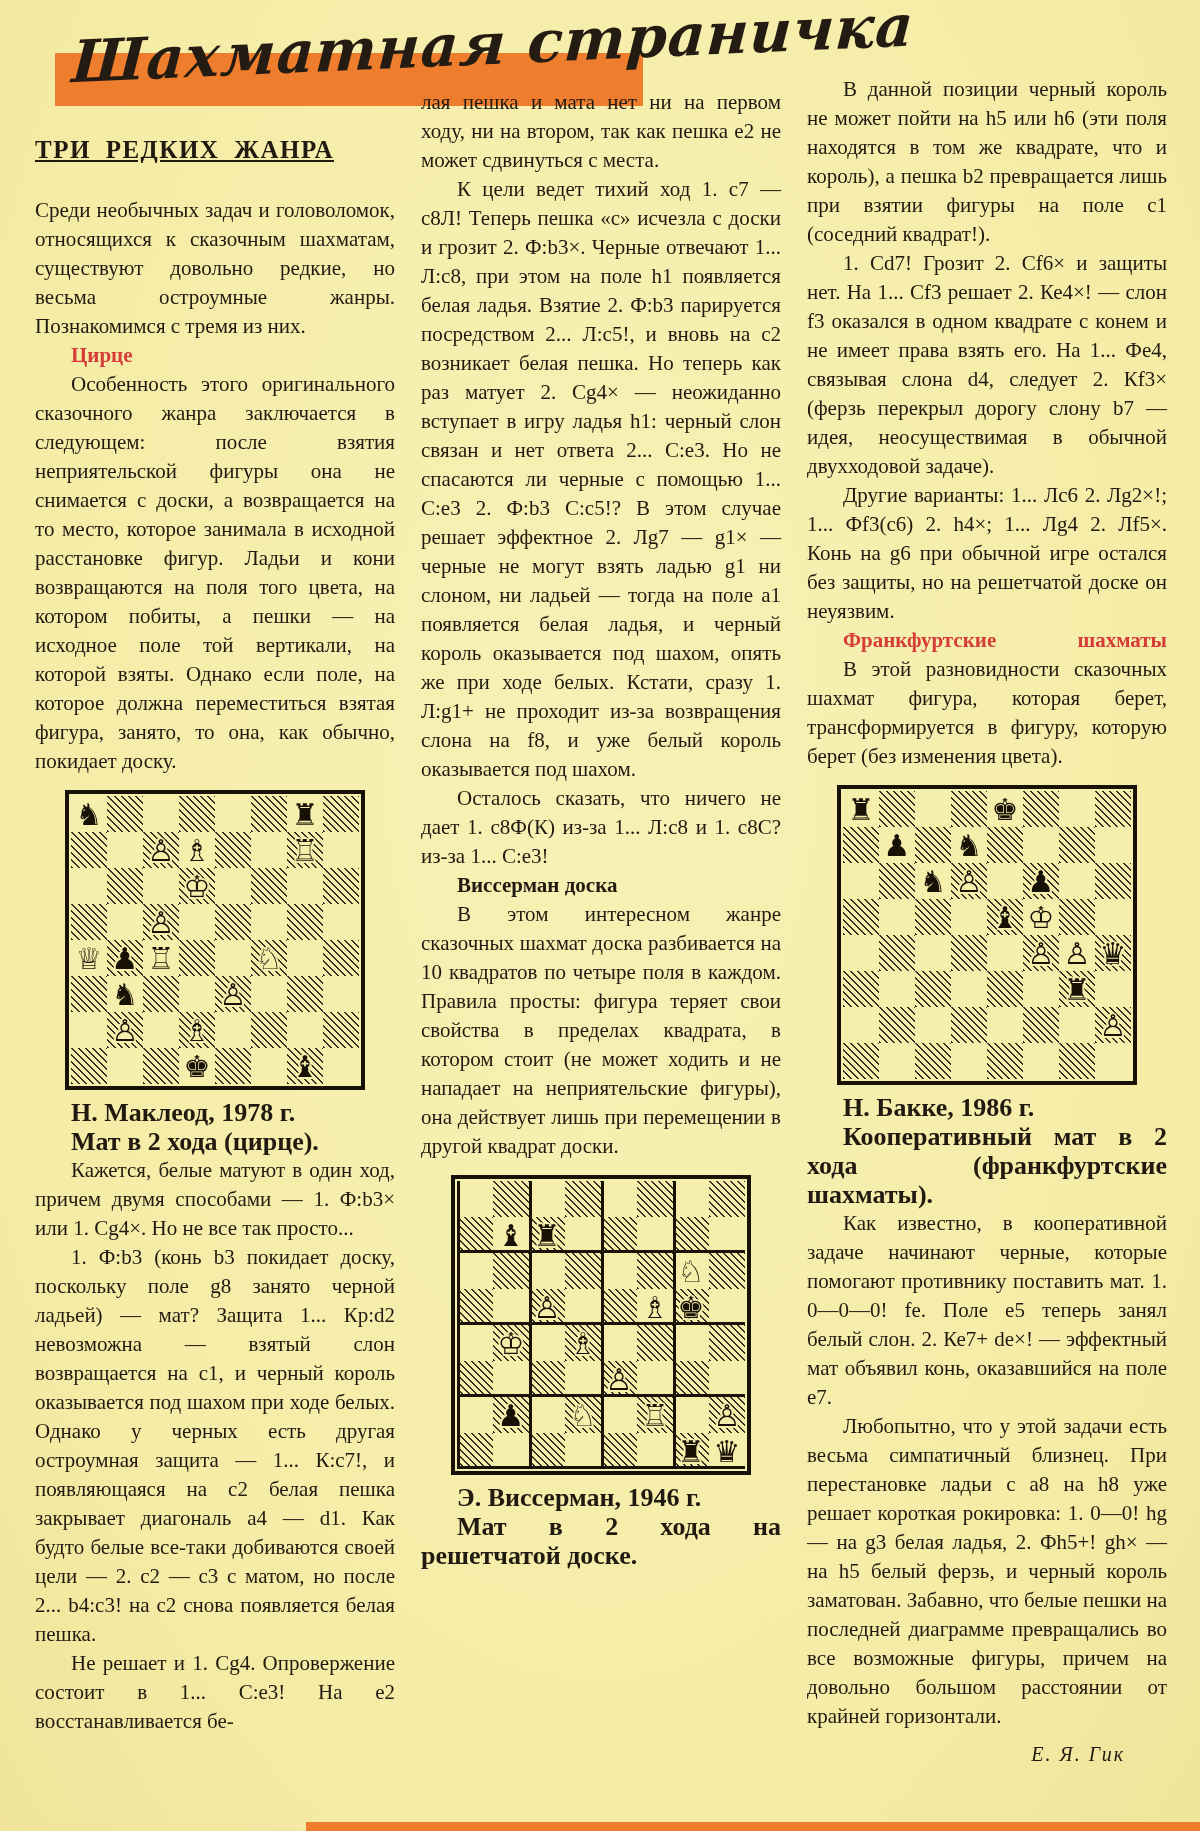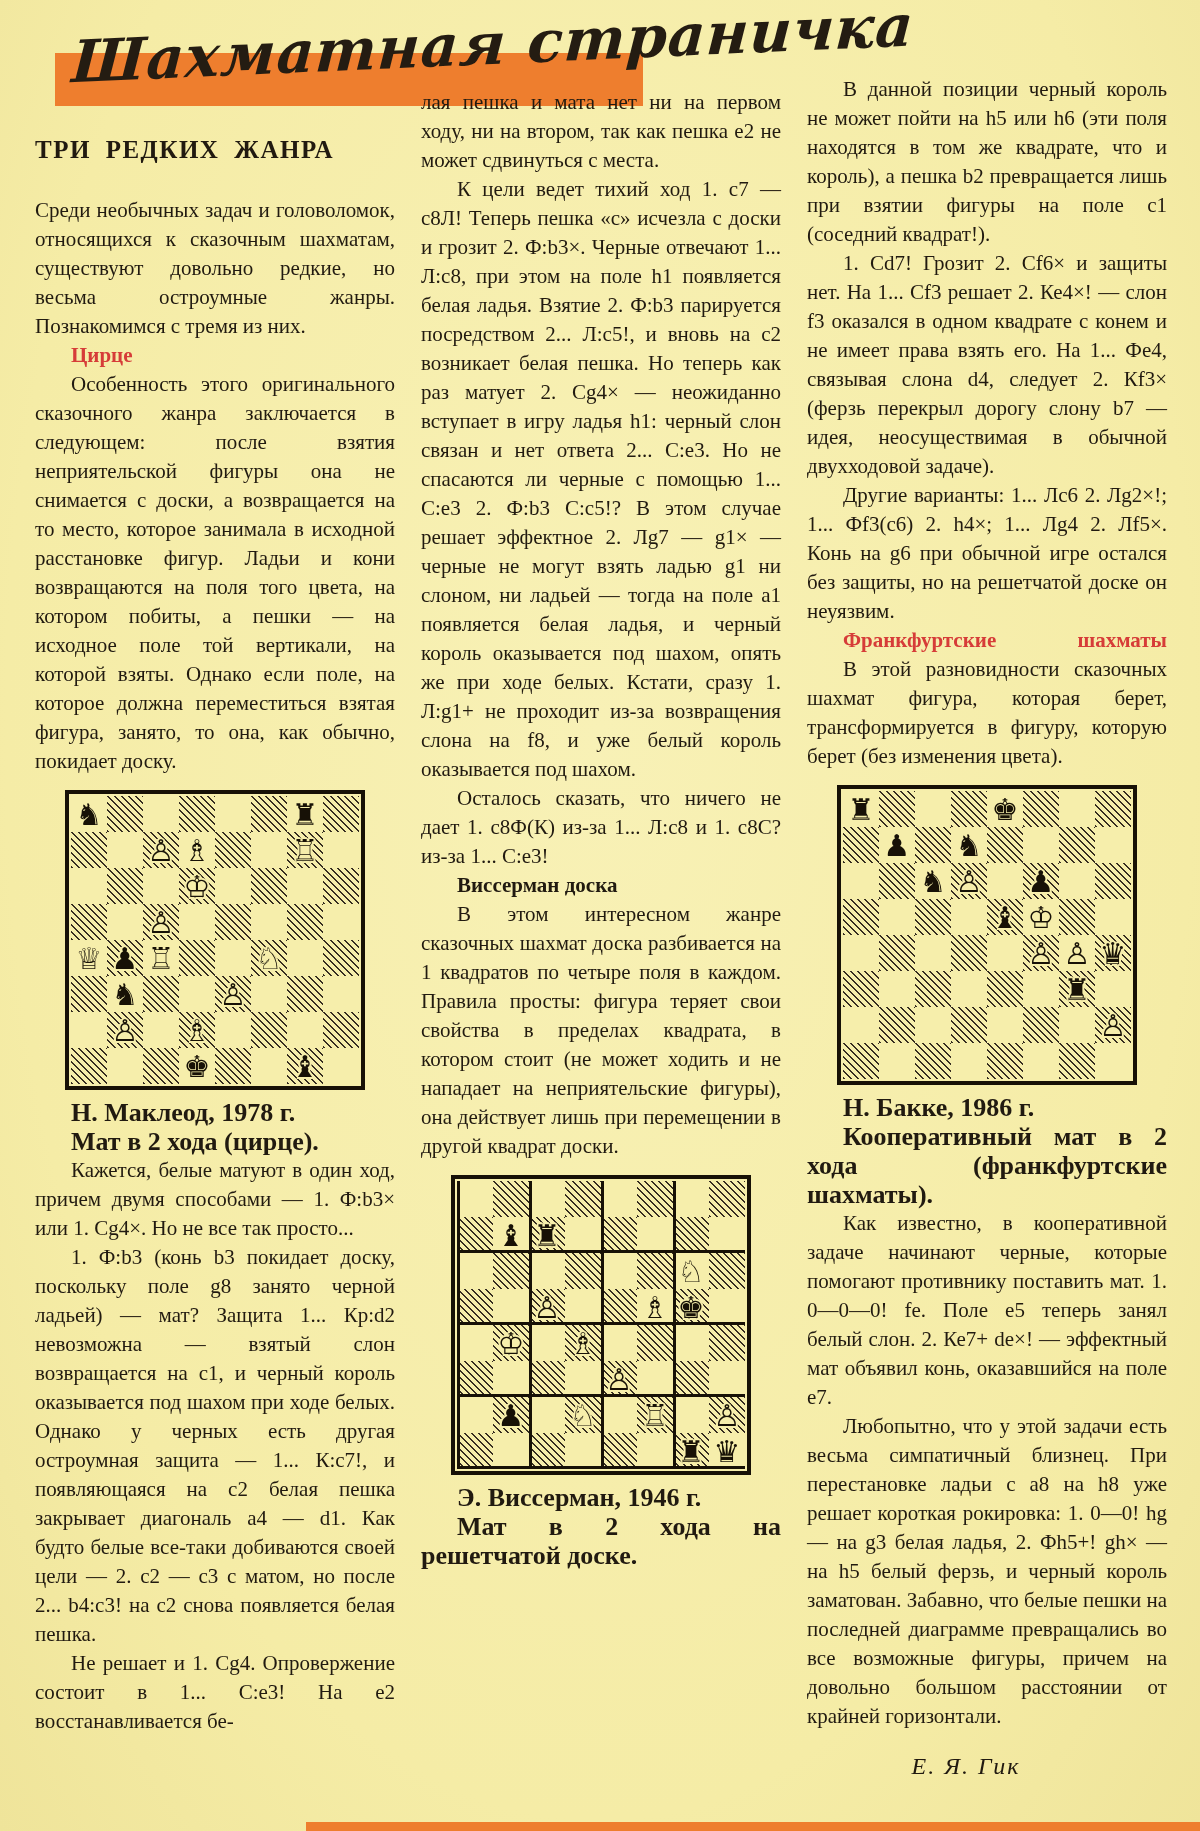--- a/index.html
+++ b/index.html
@@ -11,30 +11,30 @@
   .script-title{position:absolute;left:72px;top:16px;width:560px;
     font-family:"DejaVu Serif",serif;font-style:italic;font-weight:700;
     font-size:58px;letter-spacing:1px;color:#241c12;transform:rotate(-2.5deg) skewX(-6deg);
     white-space:nowrap;}
   .cols{position:absolute;left:35px;top:0;width:1132px;display:flex;gap:26px;}
   .col{width:360px;}
   .col1{padding-top:136px;}
   .col2{padding-top:88px;}
   .col3{padding-top:75px;}
   .article-title{font-size:25px;font-weight:700;letter-spacing:1.5px;word-spacing:7px;
-    margin:0 0 32px 0;}
+    margin:0 0 32px 0;text-decoration:underline;}
   p.para{margin:0;font-size:21px;line-height:29px;text-align:justify;}
   p.para.ind{text-indent:36px;}
   .sub{font-size:21px;line-height:29px;font-weight:700;text-indent:36px;}
   .sub.red{color:var(--red);}
   .sub.jst{text-align:justify;text-align-last:justify;text-indent:36px;}
   .caption{font-weight:700;font-size:26px;line-height:29px;text-align:justify;}
   .caption .caption-line{text-indent:36px;}
-  .signature{font-style:italic;font-size:24px;line-height:30px;text-align:center;
-    padding-right:42px;margin-top:20px;letter-spacing:2px;}
+  .signature{font-style:italic;font-size:20px;line-height:30px;text-align:right;
+    padding-right:42px;margin-top:8px;letter-spacing:2px;}
   figure.diagram{margin:14px auto 8px auto;width:300px;}
   .board{position:relative;display:grid;grid-template-columns:repeat(8,36px);
     grid-template-rows:repeat(8,36px);border:4px solid #171106;padding:2px;background:var(--paper);
     width:288px;}
   .cell{width:36px;height:36px;position:relative;}
   .cell.dark{background-image:repeating-linear-gradient(45deg,#362d20 0 1.6px,transparent 1.6px 5px);}
   .board.lattice::after{content:"";position:absolute;inset:2px;pointer-events:none;
     background-image:repeating-linear-gradient(0deg,#171106 0 3px,transparent 3px 72px),
                      repeating-linear-gradient(90deg,#171106 0 3px,transparent 3px 72px);}
   .piece{position:absolute;inset:0;display:block;font-family:"DejaVu Sans",sans-serif;
@@ -217,21 +217,21 @@
         </div>
         <p class="para ind">Кажется, белые матуют в один ход, причем двумя способами — 1. Ф:b3× или 1. Cg4×. Но не все так просто...</p>
         <p class="para ind">1. Ф:b3 (конь b3 покидает доску, поскольку поле g8 занято черной ладьей) — мат? Защита 1... Кр:d2 невозможна — взятый слон возвращается на c1, и черный король оказывается под шахом при ходе белых. Однако у черных есть другая остроумная защита — 1... К:c7!, и появляющаяся на c2 белая пешка закрывает диагональ a4 — d1. Как будто белые все-таки добиваются своей цели — 2. c2 — c3 с матом, но после 2... b4:c3! на c2 снова появляется белая пешка.</p>
         <p class="para ind">Не решает и 1. Cg4. Опровержение состоит в 1... С:e3! На e2 восстанавливается бе-</p>
       </section>
     <section class="col col2">
         <p class="para">лая пешка и мата нет ни на первом ходу, ни на втором, так как пешка e2 не может сдвинуться с места.</p>
         <p class="para ind">К цели ведет тихий ход 1. c7 — c8Л! Теперь пешка «c» исчезла с доски и грозит 2. Ф:b3×. Черные отвечают 1... Л:c8, при этом на поле h1 появляется белая ладья. Взятие 2. Ф:b3 парируется посредством 2... Л:c5!, и вновь на c2 возникает белая пешка. Но теперь как раз матует 2. Cg4× — неожиданно вступает в игру ладья h1: черный слон связан и нет ответа 2... С:e3. Но не спасаются ли черные с помощью 1... С:e3 2. Ф:b3 С:c5!? В этом случае решает эффектное 2. Лg7 — g1× — черные не могут взять ладью g1 ни слоном, ни ладьей — тогда на поле a1 появляется белая ладья, и черный король оказывается под шахом, опять же при ходе белых. Кстати, сразу 1. Л:g1+ не проходит из-за возвращения слона на f8, и уже белый король оказывается под шахом.</p>
         <p class="para ind">Осталось сказать, что ничего не дает 1. c8Ф(К) из-за 1... Л:c8 и 1. c8С? из-за 1... С:e3!</p>
         <div class="sub">Виссерман доска</div>
-        <p class="para ind">В этом интересном жанре сказочных шахмат доска разбивается на 1 квадратов по четыре поля в каждом. Правила просты: фигура теряет свои свойства в пределах квадрата, в котором стоит (не может ходить и не нападает на неприятельские фигуры), она действует лишь при перемещении в другой квадрат доски.</p>
+        <p class="para ind">В этом интересном жанре сказочных шахмат доска разбивается на 10 квадратов по четыре поля в каждом. Правила просты: фигура теряет свои свойства в пределах квадрата, в котором стоит (не может ходить и не нападает на неприятельские фигуры), она действует лишь при перемещении в другой квадрат доски.</p>
         <figure class="diagram">
           <div class="board lattice">
             <div class="cell light"></div>
             <div class="cell dark"></div>
             <div class="cell light"></div>
             <div class="cell dark"></div>
             <div class="cell light"></div>
             <div class="cell dark"></div>
             <div class="cell light"></div>
             <div class="cell dark"></div>

